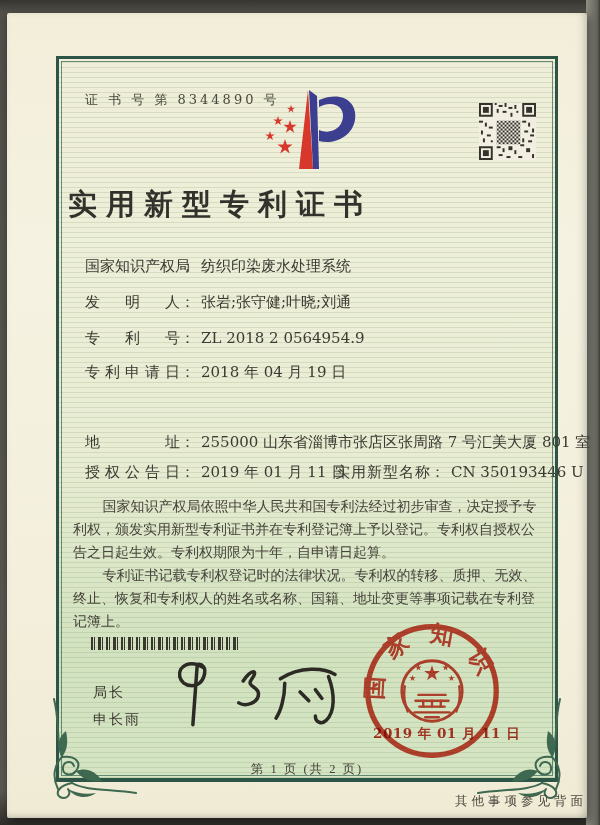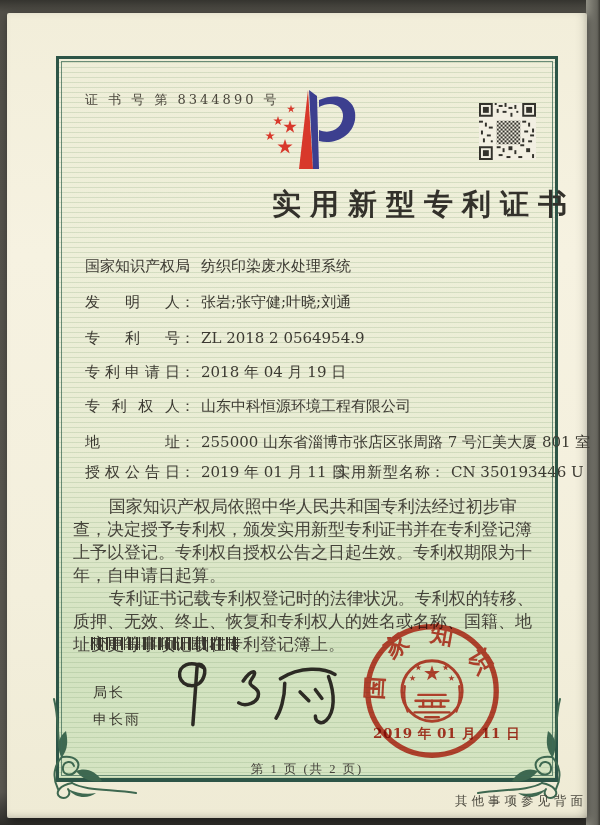--- a/index.html
+++ b/index.html
@@ -11,26 +11,26 @@
     box-shadow:2px 3px 8px rgba(0,0,0,.5), inset -6px 0 12px -6px rgba(0,0,0,.28), inset 0 -5px 10px -6px rgba(0,0,0,.25);}
   .frame{position:absolute;left:49px;top:43px;width:502px;height:726px;
     border:3px solid #2d5547;border-bottom-width:4px;box-sizing:border-box;
     background:
       repeating-linear-gradient(0deg, rgba(110,150,100,.20) 0 1px, rgba(110,150,100,0) 1px 5px),
       linear-gradient(180deg, rgba(226,235,206,.22), rgba(219,231,198,.45) 55%, rgba(205,224,187,.85) 82%, rgba(210,227,192,.9));}
   .frame::after{content:"";position:absolute;inset:2px;border:1px solid rgba(61,105,86,.75);pointer-events:none;}
   .cert-no{position:absolute;left:26px;top:32px;font-size:13px;letter-spacing:3px;color:#4a463c;}
   .logo{position:absolute;left:178px;top:24px;width:135px;height:90px;}
   .qr{position:absolute;left:420px;top:44px;width:57px;height:57px;}
-  .title{position:absolute;left:0;top:126px;width:100%;text-align:right;font-size:29px;font-weight:600;letter-spacing:9px;color:#33312b;text-indent:9px;padding-left:21px;}
+  .title{position:absolute;left:0;top:126px;width:100%;text-align:left;font-size:29px;font-weight:600;letter-spacing:9px;color:#33312b;text-indent:9px;}
   .row{position:absolute;left:26px;font-size:15px;color:#3c3a32;white-space:nowrap;}
   .flabel{display:inline-block;width:95px;text-align:justify;text-align-last:justify;vertical-align:bottom;}
   .colon{padding-right:6px;}
   .row2{position:absolute;left:250px;top:0;}
-  .paras{position:absolute;left:14px;top:436px;width:470px;font-size:17px;line-height:23px;color:#45433a;}
+  .paras{position:absolute;left:14px;top:436px;width:470px;font-size:14px;line-height:23px;color:#45433a;}
   .paras p{margin:0;text-indent:2.1em;}
   .barcode{position:absolute;left:32px;top:578px;width:150px;height:13px;
     background:repeating-linear-gradient(90deg,#38362d 0 2px,transparent 2px 3px,#38362d 3px 4px,transparent 4px 7px,#38362d 7px 10px,transparent 10px 11px,#38362d 11px 12px,transparent 12px 15px);}
   .officer{position:absolute;left:34px;top:620px;font-size:14px;line-height:27px;letter-spacing:2px;color:#3b392f;}
   .signature{position:absolute;left:112px;top:594px;width:175px;height:80px;}
   .seal{position:absolute;left:300px;top:559px;width:146px;height:146px;opacity:.93;mix-blend-mode:multiply;}
   .seal-date{position:absolute;left:314px;top:666px;font-size:13.5px;letter-spacing:.5px;color:#c2392a;font-weight:600;mix-blend-mode:multiply;}
   .page-no{position:absolute;left:0;top:702px;width:100%;text-align:center;font-size:12.5px;letter-spacing:2px;color:#43413a;font-family:Liberation Serif, serif;}
   .flourish{position:absolute;width:92px;height:104px;}
   .fl-left{left:-13px;top:638px;}
@@ -122,23 +122,20 @@
       </div>
       <div class="row" style="top:234px">
         <span class="flabel">发明人</span><span class="colon">：</span><span>张岩;张守健;叶晓;刘通</span>
       </div>
       <div class="row" style="top:270px">
         <span class="flabel">专利号</span><span class="colon">：</span><span>ZL 2018 2 0564954.9</span>
       </div>
       <div class="row" style="top:304px">
         <span class="flabel">专利申请日</span><span class="colon">：</span><span>2018 年 04 月 19 日</span>
       </div>
-      <div class="row" style="top:338px">
-        <span class="flabel">专利权人</span><span class="colon">：</span><span>山东中科恒源环境工程有限公司</span>
-      </div>
       <div class="row" style="top:374px">
         <span class="flabel">地址</span><span class="colon">：</span><span>255000 山东省淄博市张店区张周路 7 号汇美大厦 801 室</span>
       </div>
       <div class="row" style="top:404px">
         <span class="flabel">授权公告日</span><span class="colon">：</span><span>2019 年 01 月 11 日</span>
         <span class="row2">
           <span class="flabel">实用新型名称</span><span class="colon">：</span><span>CN 350193446 U</span>
         </span>
       </div>
 

